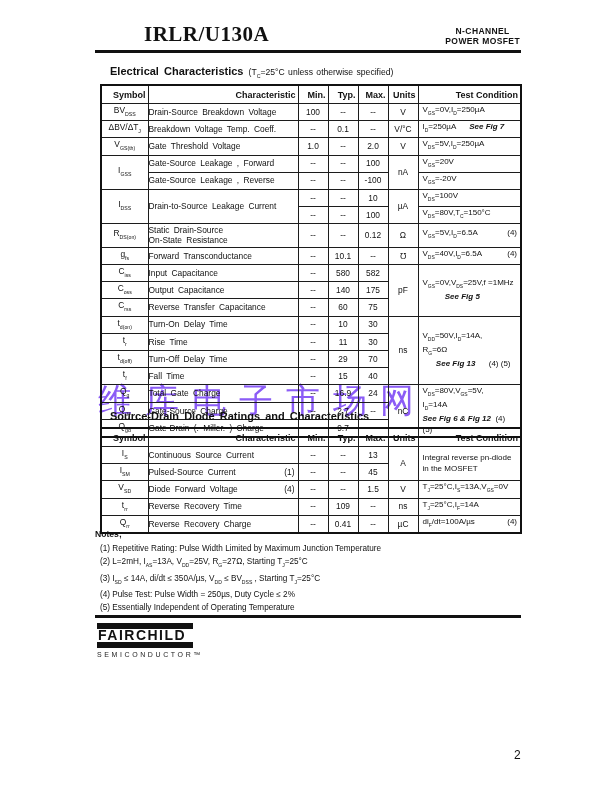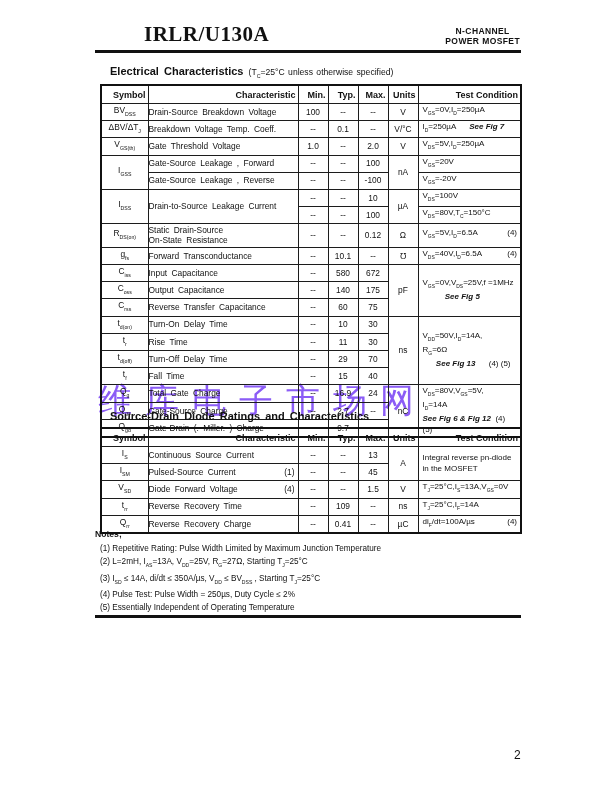--- a/index.html
+++ b/index.html
@@ -197,21 +197,21 @@
           <td class="num">10.1</td>
           <td class="num">--</td>
           <td class="unit">℧</td>
           <td class="cond">V<sub>DS</sub>=40V,I<sub>D</sub>=6.5A<span class="ref">(4)</span></td>
         </tr>
         <tr>
           <td class="sym">C<sub>iss</sub></td>
           <td class="chr">Input Capacitance</td>
           <td class="num">--</td>
           <td class="num">580</td>
-          <td class="num">672</td>
+          <td class="num">582</td>
           <td class="unit" rowspan="3">pF</td>
           <td class="cond" rowspan="3">V<sub>GS</sub>=0V,V<sub>DS</sub>=25V,f =1MHz
           <span class="fig">See Fig 5</span></td>
         </tr>
         <tr>
           <td class="sym">C<sub>oss</sub></td>
           <td class="chr">Output Capacitance</td>
           <td class="num">--</td>
           <td class="num">140</td>
           <td class="num">175</td>
@@ -360,16 +360,22 @@
     <div class="notes-title">Notes;</div>
     <div class="note-item">(1)  Repetitive Rating: Pulse Width Limited by Maximum Junction Temperature</div>
     <div class="note-item">(2)  L=2mH, I<sub>AS</sub>=13A, V<sub>DD</sub>=25V, R<sub>G</sub>=27Ω, Starting T<sub>J</sub>=25°C</div>
     <div class="note-item">(3)  I<sub>SD</sub> ≤ 14A, di/dt ≤ 350A/µs, V<sub>DD</sub> ≤ BV<sub>DSS</sub> , Starting T<sub>J</sub>=25°C</div>
     <div class="note-item">(4)  Pulse Test: Pulse Width = 250µs, Duty Cycle ≤ 2%</div>
     <div class="note-item">(5)  Essentially Independent of Operating Temperature</div>
   </div>
 
   <div class="ftr-rule"></div>
 
+  <div class="logo">
+    <div class="logo-bar"></div>
+    <div class="logo-name">FAIRCHILD</div>
+    <div class="logo-bar"></div>
+    <div class="logo-sub">SEMICONDUCTOR™</div>
+  </div>
 
   <div class="page-number">2</div>
 
 </div>
 
 </body></html>

